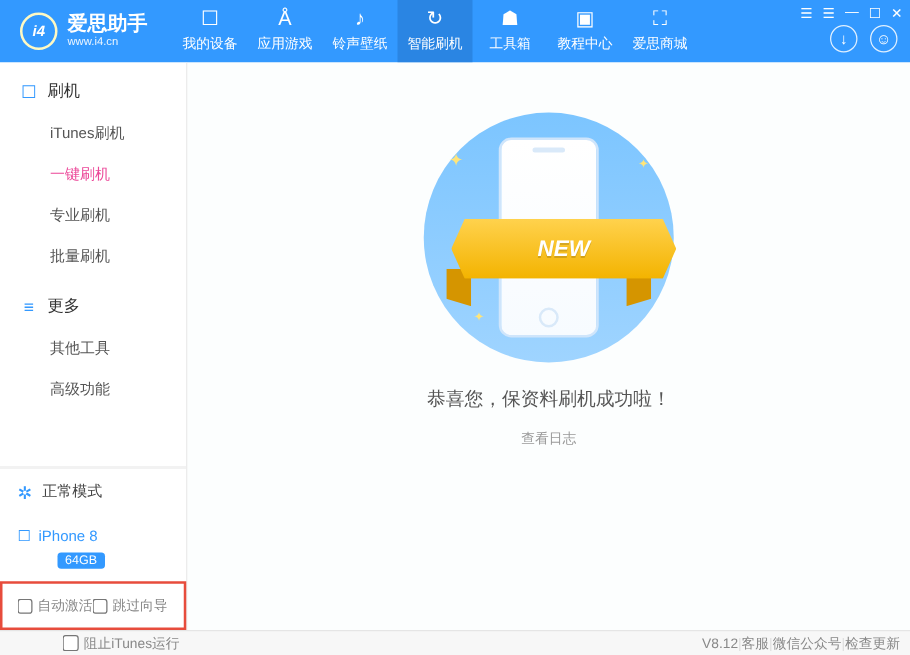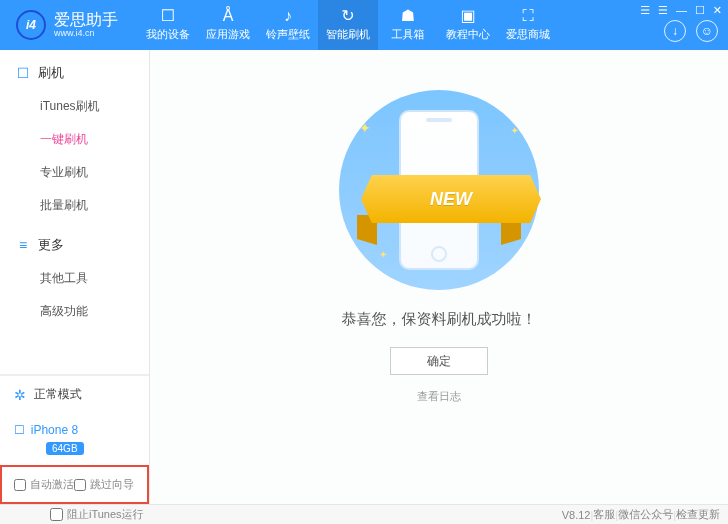--- a/index.html
+++ b/index.html
@@ -1,22 +1,22 @@
 <!DOCTYPE html>
 <html><head>
   <meta charset="utf-8">
   <style>
     * { margin: 0; padding: 0; box-sizing: border-box; }
     body { font-family: "Microsoft YaHei", Arial, sans-serif; font-size: 12px; width: 728px; height: 524px; overflow: hidden; background: #fff; }
     
     .title-bar { background: #3399ff; height: 50px; display: flex; align-items: center; color: #fff; padding: 0 8px; position: relative; }
     .logo-area { display: flex; align-items: center; padding-left: 8px; }
-    .logo-circle { width: 30px; height: 30px; border: 2px solid #1d4ed8; border-radius: 50%; display: flex; align-items: center; justify-content: center; font-weight: bold; font-size: 12px; font-style: italic; }
+    .logo-circle { width: 30px; height: 30px; border: 2px solid #fef9c3; border-radius: 50%; display: flex; align-items: center; justify-content: center; font-weight: bold; font-size: 12px; font-style: italic; }
     .logo-text { margin-left: 8px; }
-    .logo-text .brand { font-size: 16px; font-weight: 400; line-height: 1; }
+    .logo-text .brand { font-size: 16px; font-weight: 700; line-height: 1; }
     .logo-text .url { font-size: 9px; opacity: 0.9; }
     
     .topnav { display: flex; margin-left: 20px; height: 50px; }
     .topnav-item { width: 60px; display: flex; flex-direction: column; align-items: center; justify-content: center; cursor: pointer; font-size: 11px; gap: 3px; }
     .topnav-item.active { background: #2a85e3; }
     .topnav-icon { font-size: 16px; line-height: 1; display: flex; align-items: center; justify-content: center; }
     
     .win-controls { position: absolute; right: 6px; top: 4px; display: flex; gap: 8px; font-size: 11px; }
     .win-controls span { cursor: pointer; }
     .header-side-icons { position: absolute; right: 10px; bottom: 8px; display: flex; gap: 10px; }
@@ -171,21 +171,20 @@
         <div class="illus-circle"></div>
         <span class="spark s1">✦</span>
         <span class="spark s2">✦</span>
         <span class="spark s3">✦</span>
         <div class="phone"></div>
         <div class="ribbon-tail left"></div>
         <div class="ribbon-tail right"></div>
         <div class="ribbon">NEW</div>
       </div>
       <div class="success-msg">恭喜您，保资料刷机成功啦！</div>
-      <button class="confirm-btn">确定</button>
       <div class="view-log">查看日志</div>
     </div>
   </div>
 </div>
 
 <div class="status-bar">
   <label class="status-left">
     <input type="checkbox" style="">
     <span>阻止iTunes运行</span>
   </label>

